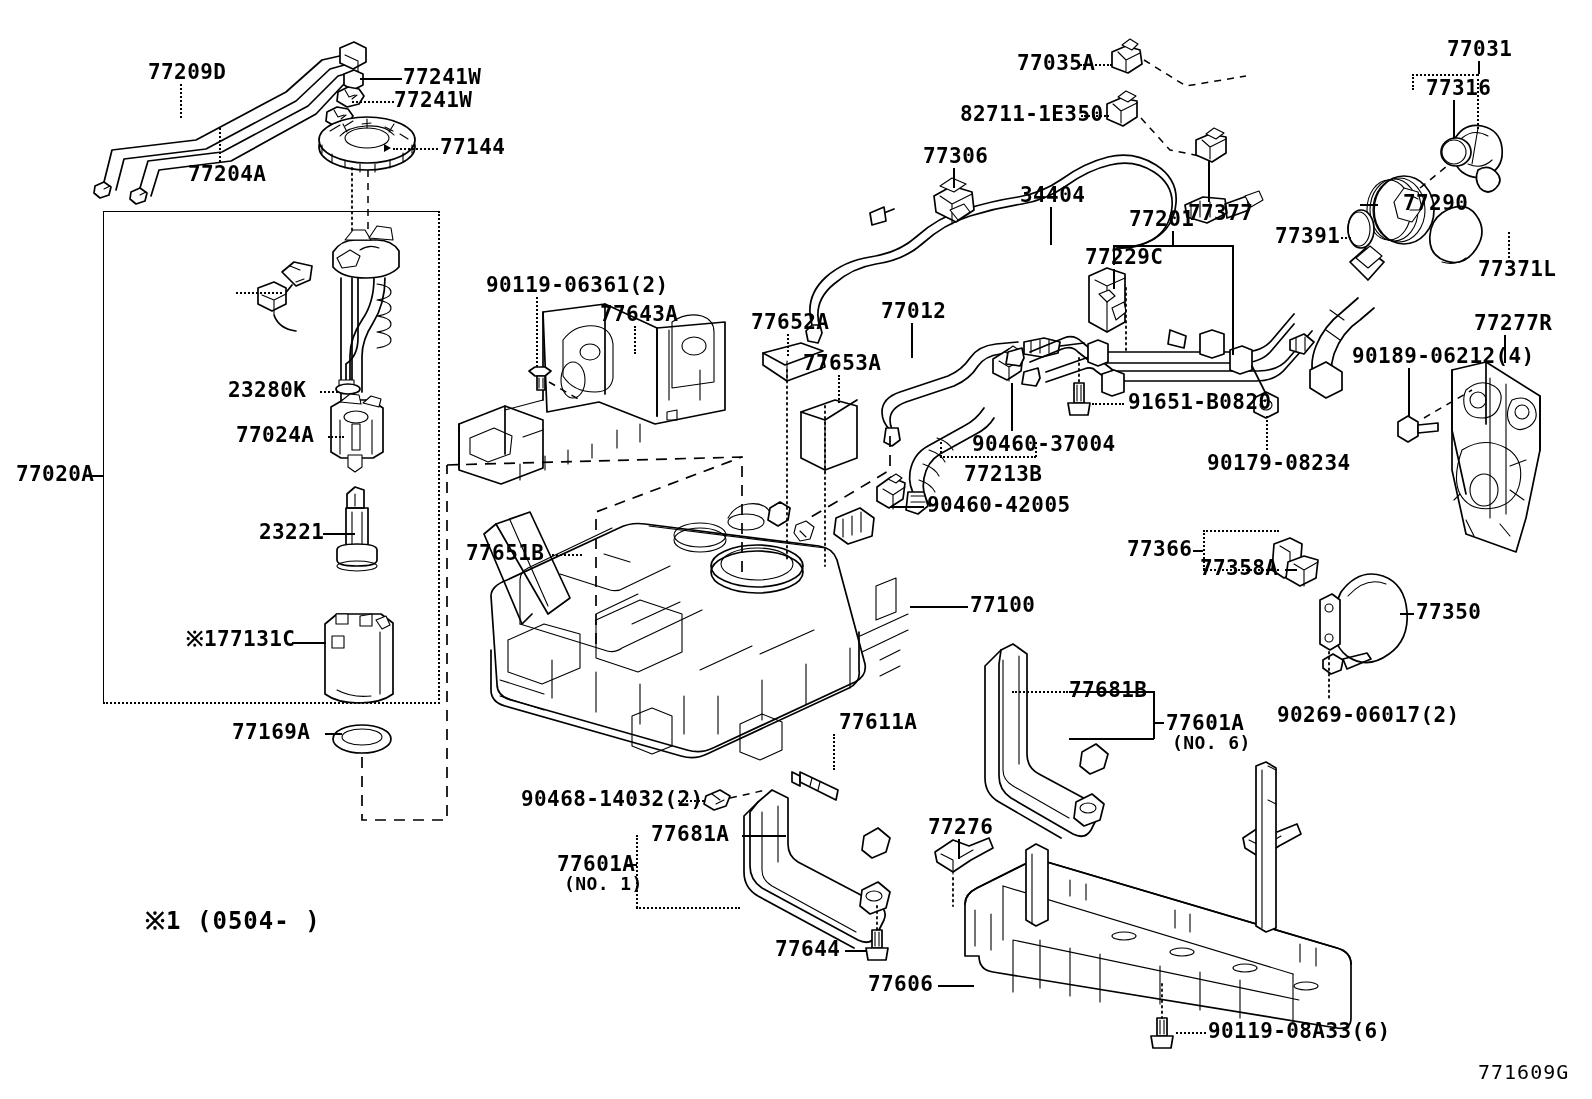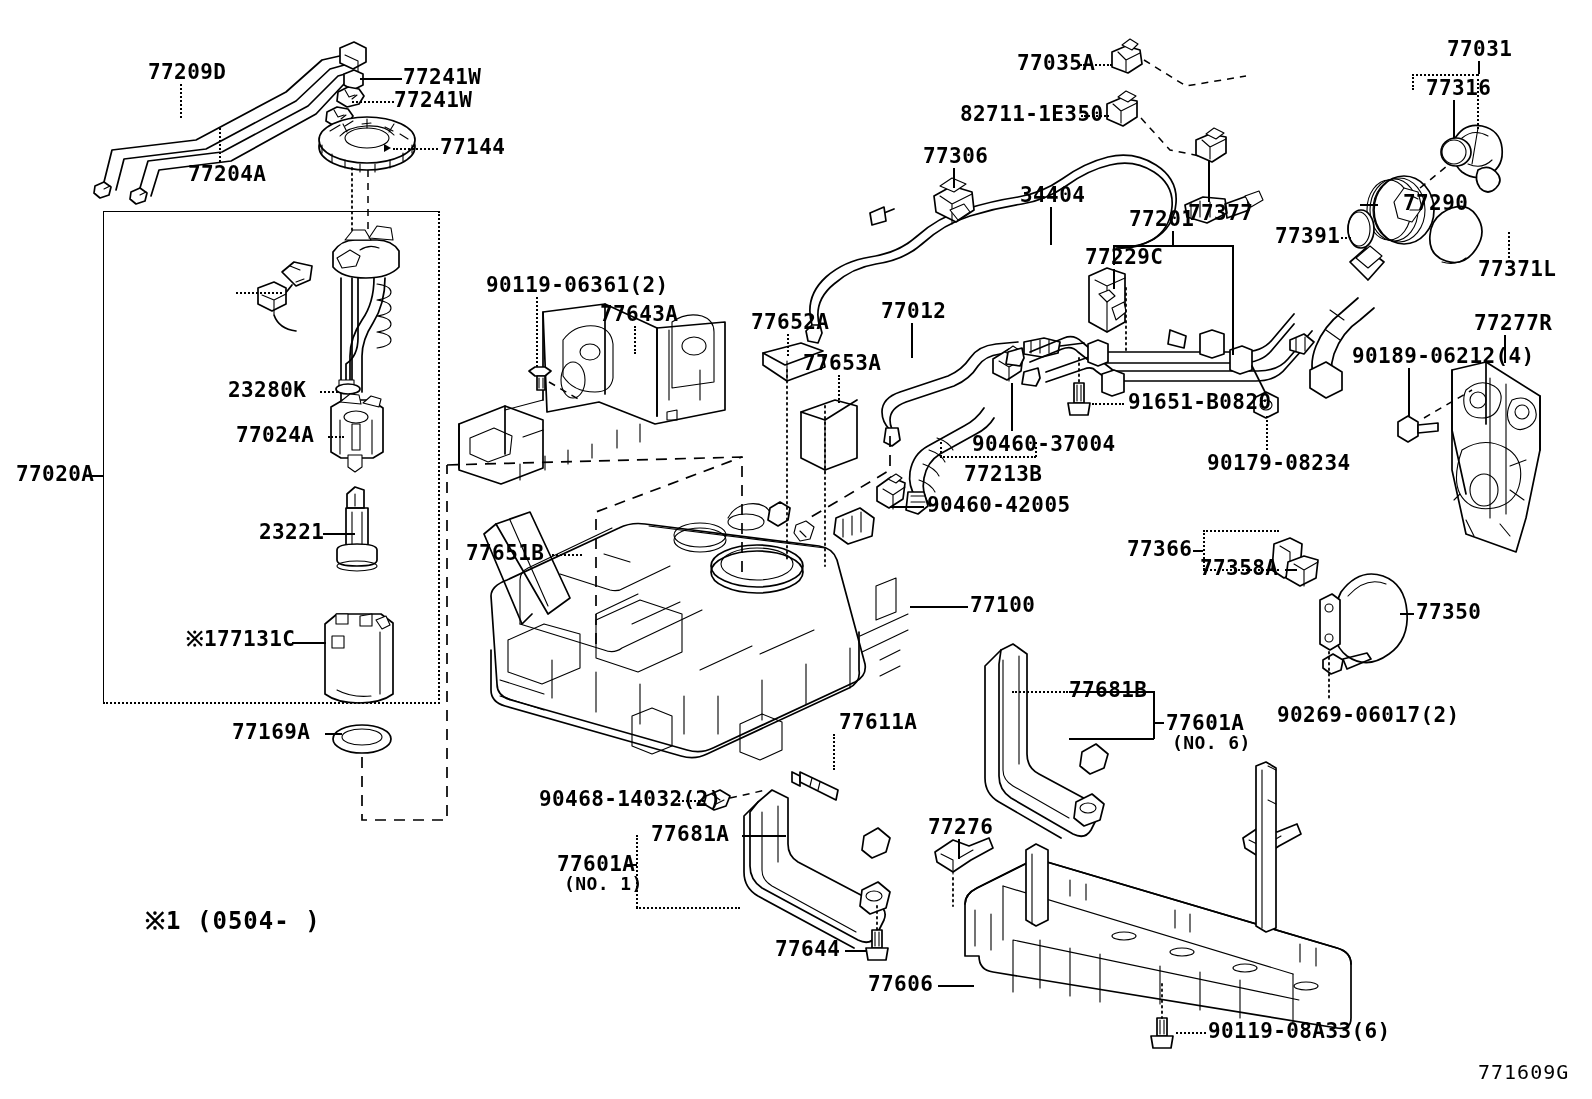--- a/index.html
+++ b/index.html
@@ -604,21 +604,21 @@
 
 <div class="lbl" style="left:466px;top:542px;">77651B</div>
 <div class="ld dot h" style="left:552px;top:554px;width:30px;"></div>
 
 <div class="lbl" style="left:970px;top:594px;">77100</div>
 <div class="ld h" style="left:910px;top:606px;width:58px;"></div>
 
 <div class="lbl" style="left:795px;top:711px;margin-left:44px;">77611A</div>
 <div class="ld dot v" style="left:833px;top:734px;height:36px;"></div>
 
-<div class="lbl" style="left:539px;top:788px;">90468-14032(2)</div>
+<div class="lbl" style="left:521px;top:788px;">90468-14032(2)</div>
 <div class="ld dot h" style="left:678px;top:800px;width:26px;"></div>
 
 <div class="lbl" style="left:651px;top:823px;">77681A</div>
 <div class="ld h" style="left:742px;top:835px;width:44px;"></div>
 
 <div class="lbl" style="left:557px;top:853px;">77601A</div>
 <div class="lbl sub" style="left:564px;top:874px;">(NO. 1)</div>
 <div class="ld dot v" style="left:636px;top:835px;height:73px;"></div>
 <div class="ld dot h" style="left:636px;top:907px;width:104px;"></div>
 <div class="ld h" style="left:627px;top:864px;width:10px;"></div>

